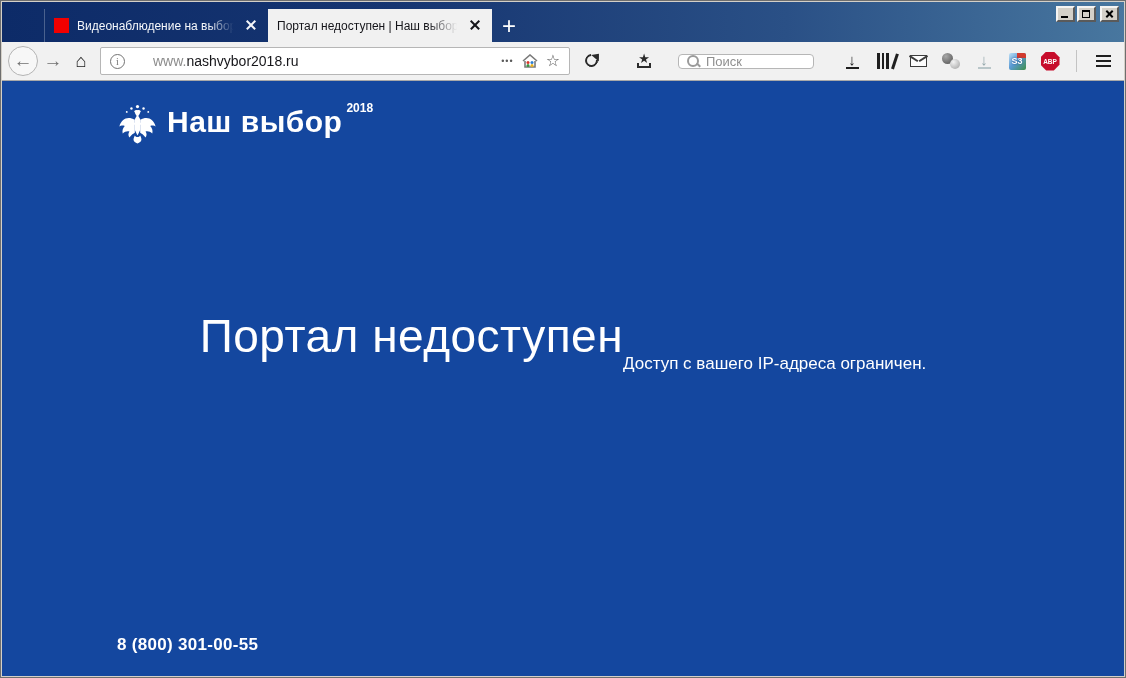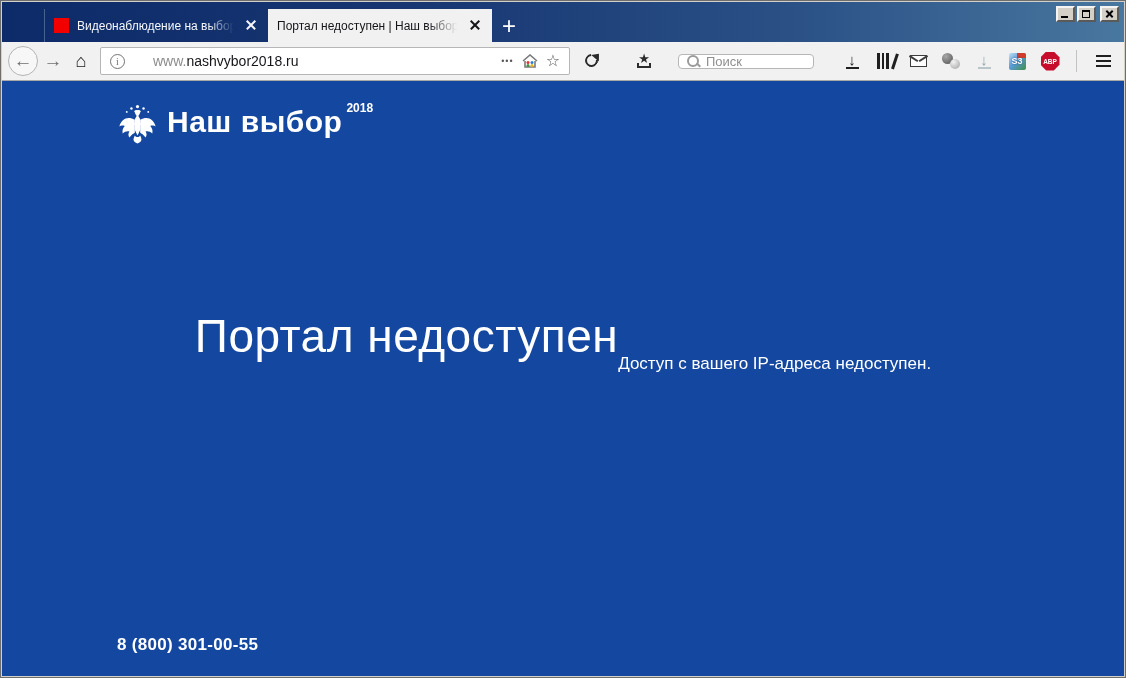--- a/index.html
+++ b/index.html
@@ -356,21 +356,21 @@
         </g>
       </svg>
       <span class="logo-text-wrap">
         <span class="logo-text">Наш выбор</span>
         <span class="logo-year">2018</span>
       </span>
     </div>
 
     <div class="center-block">
       <div class="page-heading">Портал недоступен</div>
-      <div class="page-subtitle">Доступ с вашего IP-адреса недоступен.</div>
+      <div class="page-subtitle">Доступ с вашего IP-адреса ограничен.</div>
     </div>
 
     <div class="page-footer">
       <div class="footer-left">
         <span class="footer-phone">8 (800) 301-00-55</span>
       </div>
     </div>
 
   </div>
 </div>

